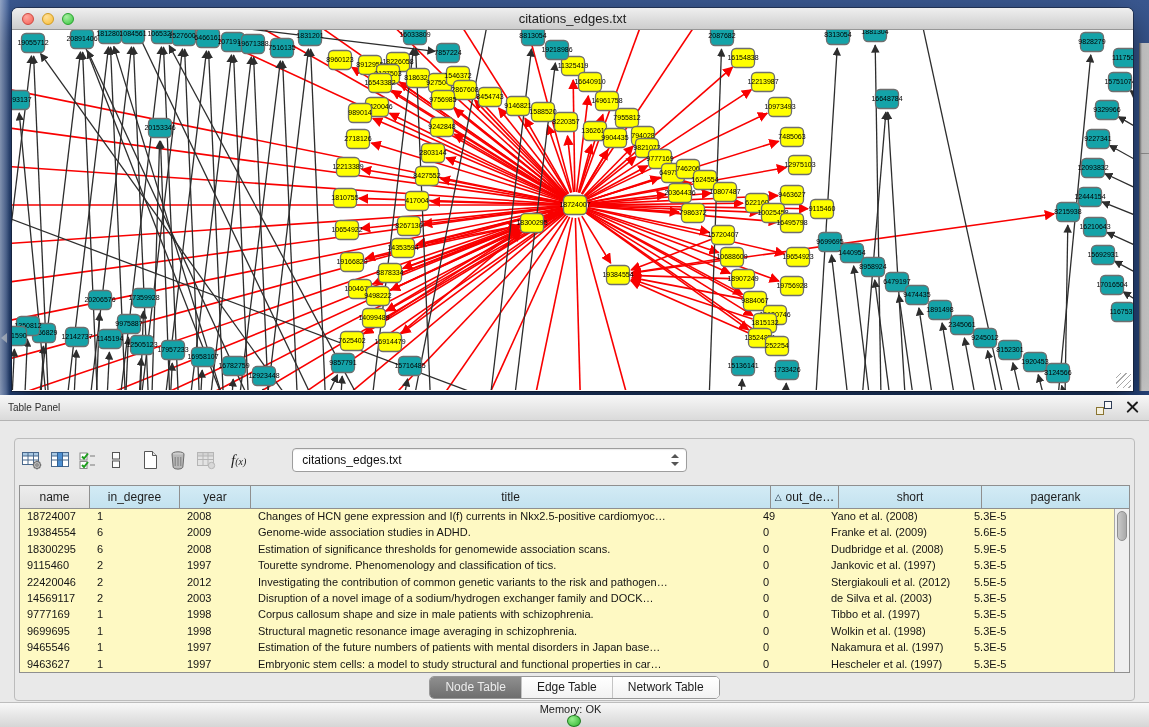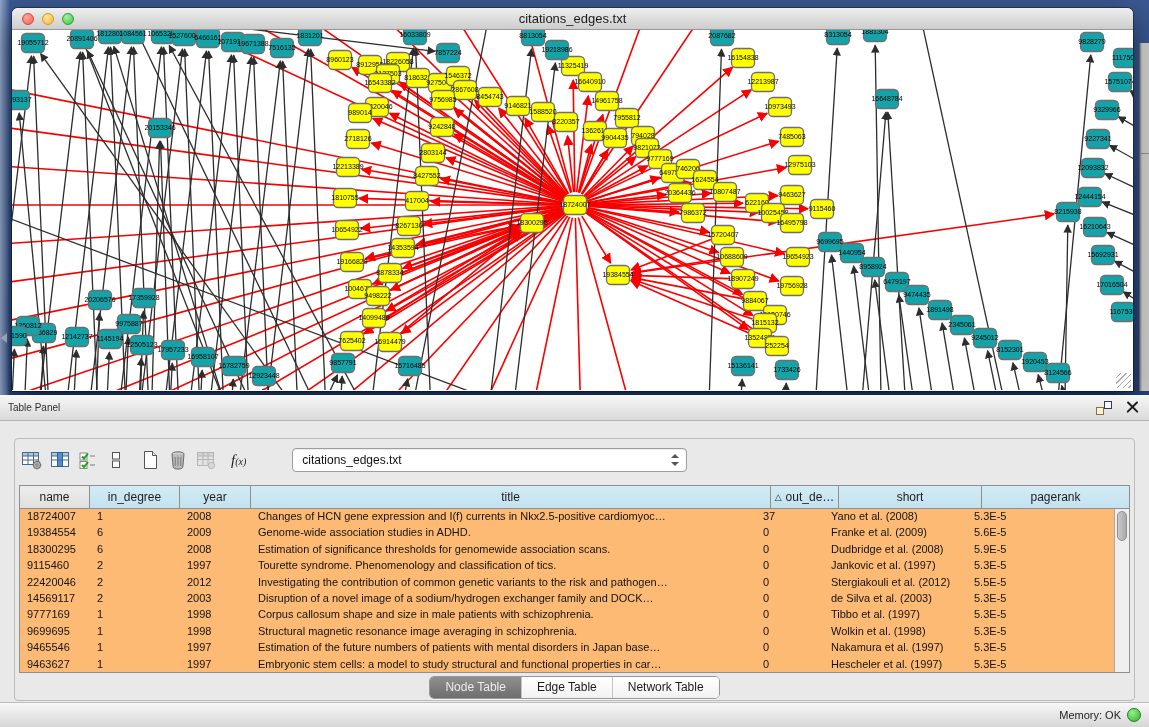--- a/index.html
+++ b/index.html
@@ -90,21 +90,21 @@
     border:1px solid #9d9d9d; border-radius:4px; position:relative;
     font-size:12px; color:#111; line-height:22px; padding:0 22px 0 9px;
     box-shadow:inset 0 1px 1px rgba(0,0,0,.08);
   }
   .spin { position:absolute; right:7px; top:4px; width:9px; height:14px; }
   .spin i { position:absolute; left:1px; width:0; height:0; border-left:4px solid transparent; border-right:4px solid transparent; }
   .spin .up { top:1px; border-bottom:4px solid #555; }
   .spin .dn { bottom:1px; border-top:4px solid #555; }
 
   
-  .tbl { position:absolute; left:4px; right:4px; top:46px; height:188px; border:1px solid #8f8f8f; background:#fdba74; overflow:hidden; }
+  .tbl { position:absolute; left:4px; right:4px; top:46px; height:188px; border:1px solid #8f8f8f; background:#fef9c3; overflow:hidden; }
   .thead { display:flex; height:23px; border-bottom:1px solid #8f8f8f; }
   .th {
     background:linear-gradient(#d3ebf5,#c3e2ef); border-right:1px solid #8f8f8f;
     font-size:12px; color:#1d1d1d; display:flex; align-items:center; justify-content:center;
     white-space:nowrap; overflow:hidden;
   }
   .th:last-child { border-right:none; }
   .th.th-name { background:linear-gradient(#ededed,#e0e0e0); }
   .th .sort-glyph { font-size:9px; margin-right:4px; color:#123; }
   .tbody { position:absolute; top:23px; bottom:0; left:0; right:15px; }
@@ -127,21 +127,21 @@
     border-right:1px solid #c4c4c4;
   }
   .seg:last-child { border-right:none; }
   .seg.active { background:linear-gradient(#8f8f8f,#6e6e6e); color:#ececec; }
 
   
   .status-bar {
     position:absolute; left:0; bottom:0; width:1149px; height:25px;
     background:linear-gradient(#f8f8f8,#d6d6d6); border-top:1px solid #bdbdbd;
     display:flex; align-items:center; justify-content:flex-end; padding-right:8px;
-    font-size:11px; color:#222;
+    font-size:11px; color:#222;flex-direction:column;
   }
   .mem-dot {
     width:14px; height:14px; border-radius:50%; margin-left:6px;
     background:radial-gradient(circle at 35% 30%, #97ef8d, #2eb32e); border:1px solid #1f7d1f;
   }
 </style>
 </head>
 <body>
 
 <div class="network-region">
@@ -994,21 +994,21 @@
           <div class="th" style="width: 68px;"><span class="sort-glyph">△</span>out_de…</div>
           <div class="th" style="width: 143px;">short</div>
           <div class="th" style="width: 147px;">pagerank</div>
         </div>
       <div class="tbody" id="tbody">
           <div class="tr">
             <div class="td" style="width: 70px;">18724007</div>
             <div class="td" style="width: 90px;">1</div>
             <div class="td" style="width: 71px;">2008</div>
             <div class="td" style="flex: 1 1 0%;">Changes of HCN gene expression and I(f) currents in Nkx2.5-positive cardiomyoc…</div>
-            <div class="td" style="width: 68px;">37</div>
+            <div class="td" style="width: 68px;">49</div>
             <div class="td" style="width: 143px;">Yano et al. (2008)</div>
             <div class="td" style="width: 147px;">5.3E-5</div>
           </div>
           <div class="tr">
             <div class="td" style="width: 70px;">19384554</div>
             <div class="td" style="width: 90px;">6</div>
             <div class="td" style="width: 71px;">2009</div>
             <div class="td" style="flex: 1 1 0%;">Genome-wide association studies in ADHD.</div>
             <div class="td" style="width: 68px;">0</div>
             <div class="td" style="width: 143px;">Franke et al. (2009)</div>

